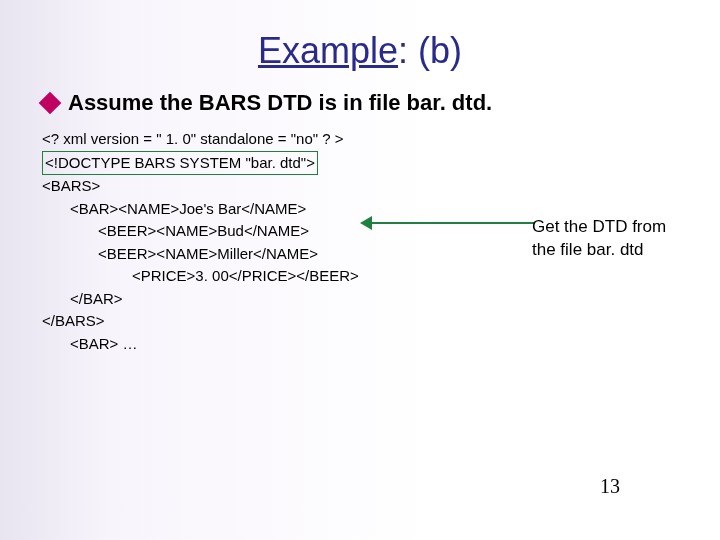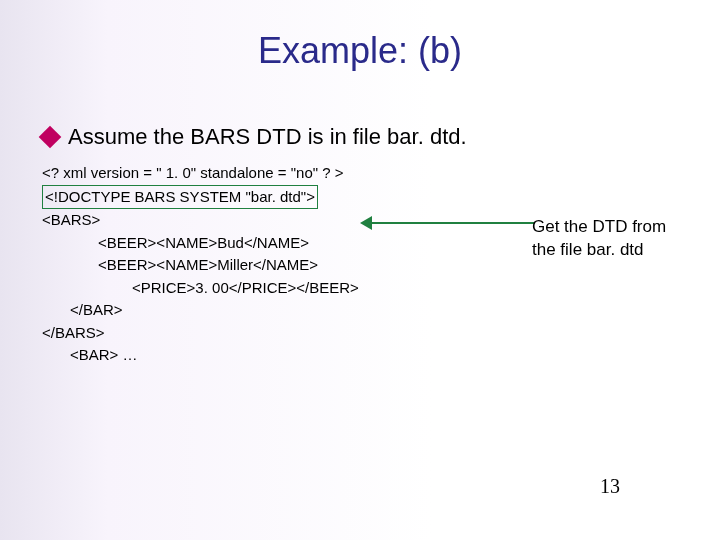--- a/index.html
+++ b/index.html
@@ -11,26 +11,28 @@
     position: relative;
     overflow: hidden;
   }
   .title {
     text-align: center;
     padding-top: 30px;
     font-size: 36px;
     color: #2a2a8a;
   }
   .title .underline {
+    text-decoration: underline;
   }
   .bullet-row {
     display: flex;
     align-items: center;
-    margin-top: 52px;
+    margin-top: 18px;
     margin-left: 42px;
+    font-weight: bold;
   }
   .diamond {
     width: 16px;
     height: 16px;
     background: #c00060;
     transform: rotate(45deg);
     margin-right: 10px;
     flex-shrink: 0;
   }
   .bullet-text {
@@ -105,20 +107,21 @@
 
 <div class="bullet-row">
   <div class="diamond"></div>
   <div class="bullet-text">Assume the BARS DTD is in file bar. dtd.</div>
 </div>
 
 <div class="code-block">
   <div class="code-line">&lt;? xml version = " 1. 0" standalone = "no" ? &gt;</div>
   <div class="code-line"><span class="doctype-box">&lt;!DOCTYPE BARS SYSTEM "bar. dtd"&gt;</span></div>
   <div class="code-line">&lt;BARS&gt;</div>
+  <div class="code-line indent1">&lt;BAR&gt;&lt;NAME&gt;Joe's Bar&lt;/NAME&gt;</div>
   <div class="code-line indent2">&lt;BEER&gt;&lt;NAME&gt;Bud&lt;/NAME&gt;</div>
   <div class="code-line indent2">&lt;BEER&gt;&lt;NAME&gt;Miller&lt;/NAME&gt;</div>
   <div class="code-line indent3">&lt;PRICE&gt;3. 00&lt;/PRICE&gt;&lt;/BEER&gt;</div>
   <div class="code-line indent1">&lt;/BAR&gt;</div>
   <div class="code-line">&lt;/BARS&gt;</div>
   <div class="code-line indent1">&lt;BAR&gt; …</div>
 </div>
 
 <div class="arrow">
   <div class="arrow-line"></div>

